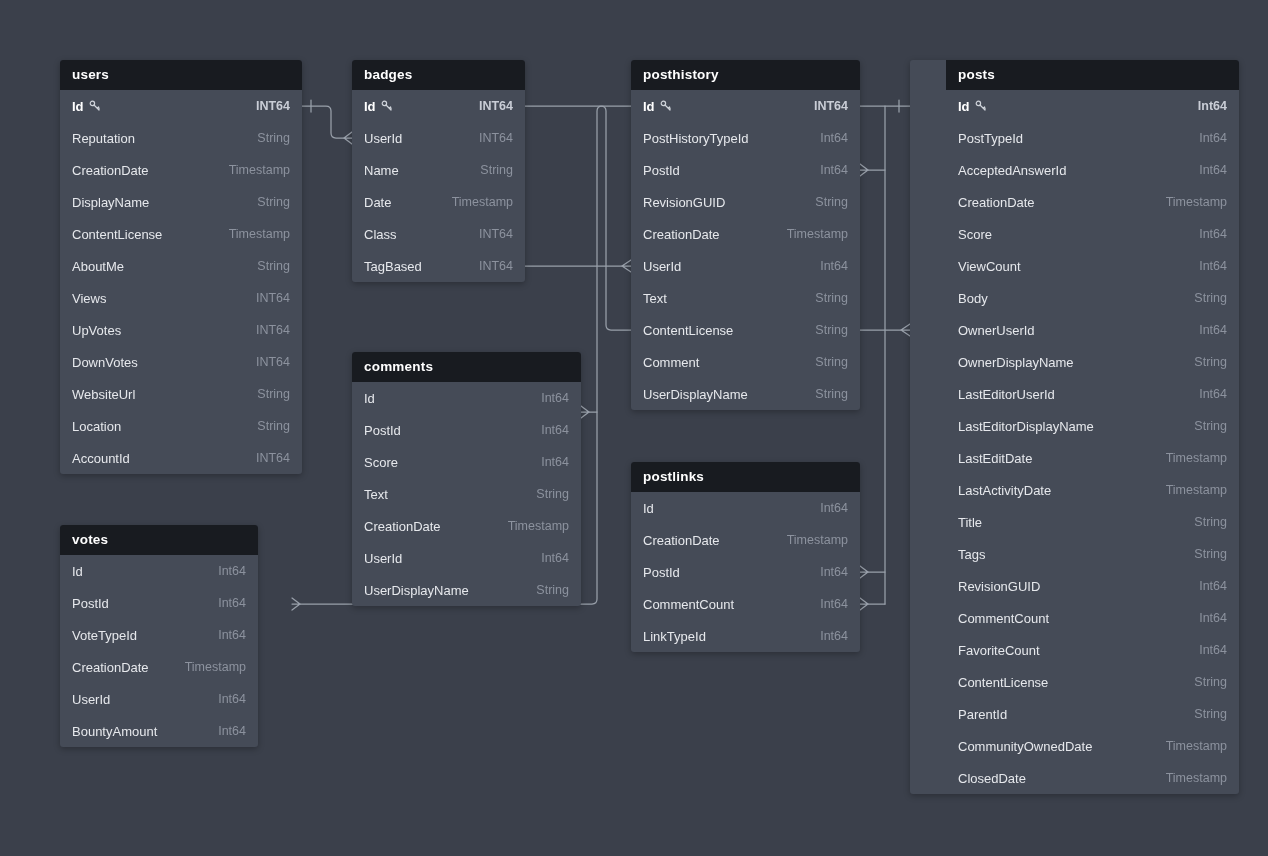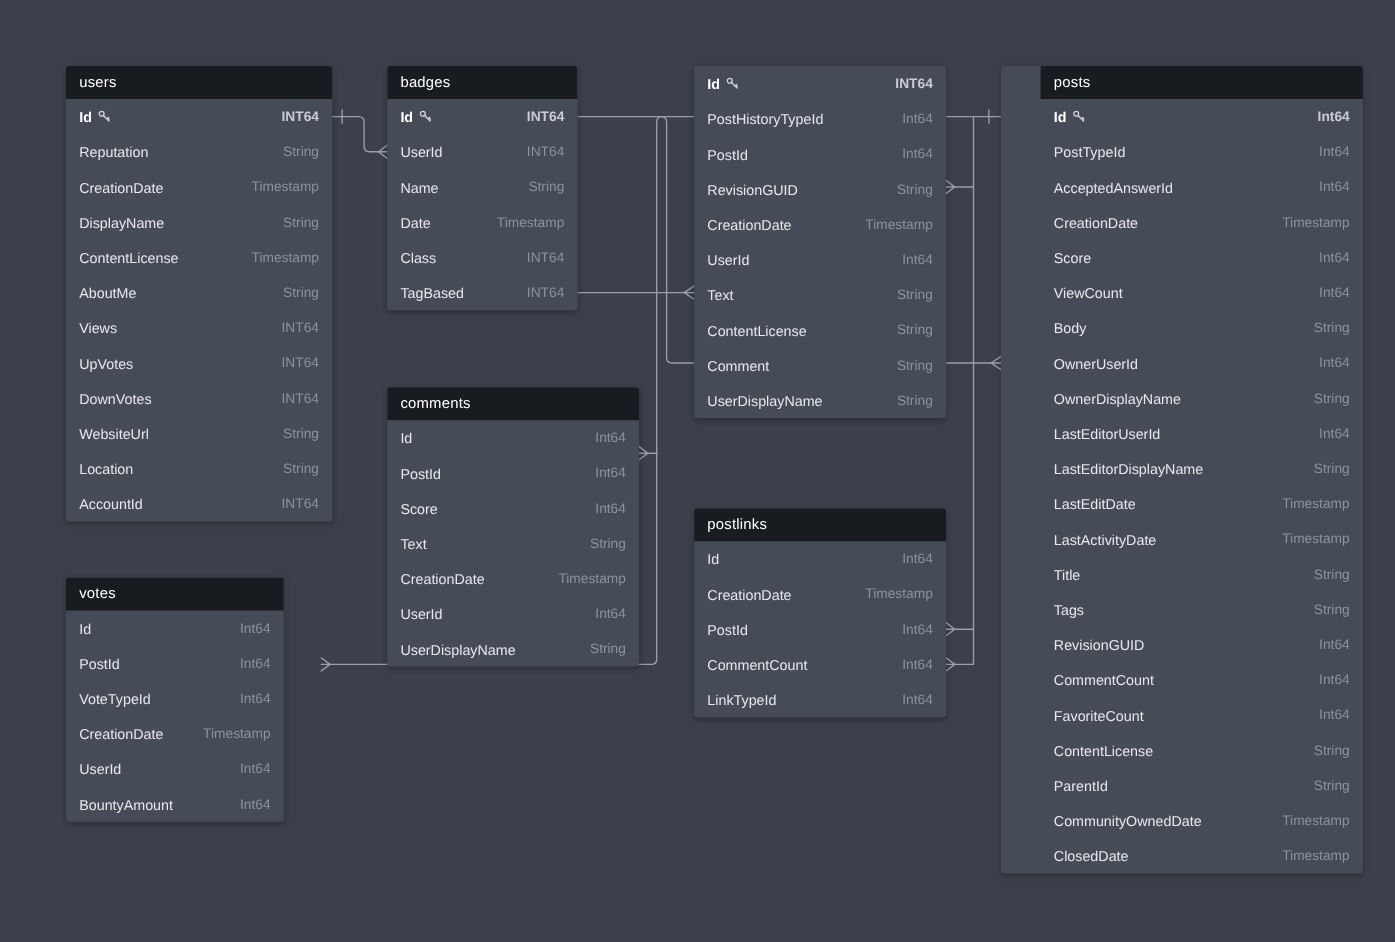--- a/index.html
+++ b/index.html
@@ -10,21 +10,21 @@
   }
   #edge-layer{position:absolute;left:0;top:0;z-index:1;}
   .db-table{
     position:absolute;z-index:2;border-radius:3px;overflow:hidden;
     box-shadow:0 2px 6px rgba(0,0,0,.28);
     background:#454b57;
   }
   .db-table-header{
     height:30px;line-height:30px;padding:0 12px;
     background:#181b20;color:#ffffff;
-    font-size:13.5px;font-weight:400;letter-spacing:.2px;
+    font-size:13.5px;font-weight:700;letter-spacing:.2px;
   }
   .db-row{
     height:32px;display:flex;align-items:center;justify-content:space-between;
     padding:0 12px;box-sizing:border-box;
   }
   .db-field-name{
     font-size:13px;color:#e6e8ec;white-space:nowrap;
     display:flex;align-items:center;gap:5px;
   }
   .db-field-type{font-size:12.5px;color:#8c929e;white-space:nowrap;}
@@ -186,20 +186,21 @@
   </div>
         <div class="db-row">
     <span class="db-field-name">
       <span class="fname">TagBased</span>
     </span>
     <span class="db-field-type">INT64</span>
   </div>
       </div>
   </div>
     <div class="db-table" style="left: 631px; top: 60px; width: 229px;">
+    <div class="db-table-header">posthistory</div>
     <div class="db-table-body">
         <div class="db-row pk">
     <span class="db-field-name">
       <span class="fname">Id</span>
     <span class="key-icon">
               <svg width="12" height="12" viewBox="0 0 12 12">
                 <g fill="none" stroke="#cfd3da" stroke-width="1.2" stroke-linecap="round">
                   <circle cx="3.4" cy="3.4" r="2.2"></circle>
                   <path d="M5 5 L10 10 M10 10 L10 7.8 M8.2 8.2 L9.6 6.8"></path>
                 </g>

